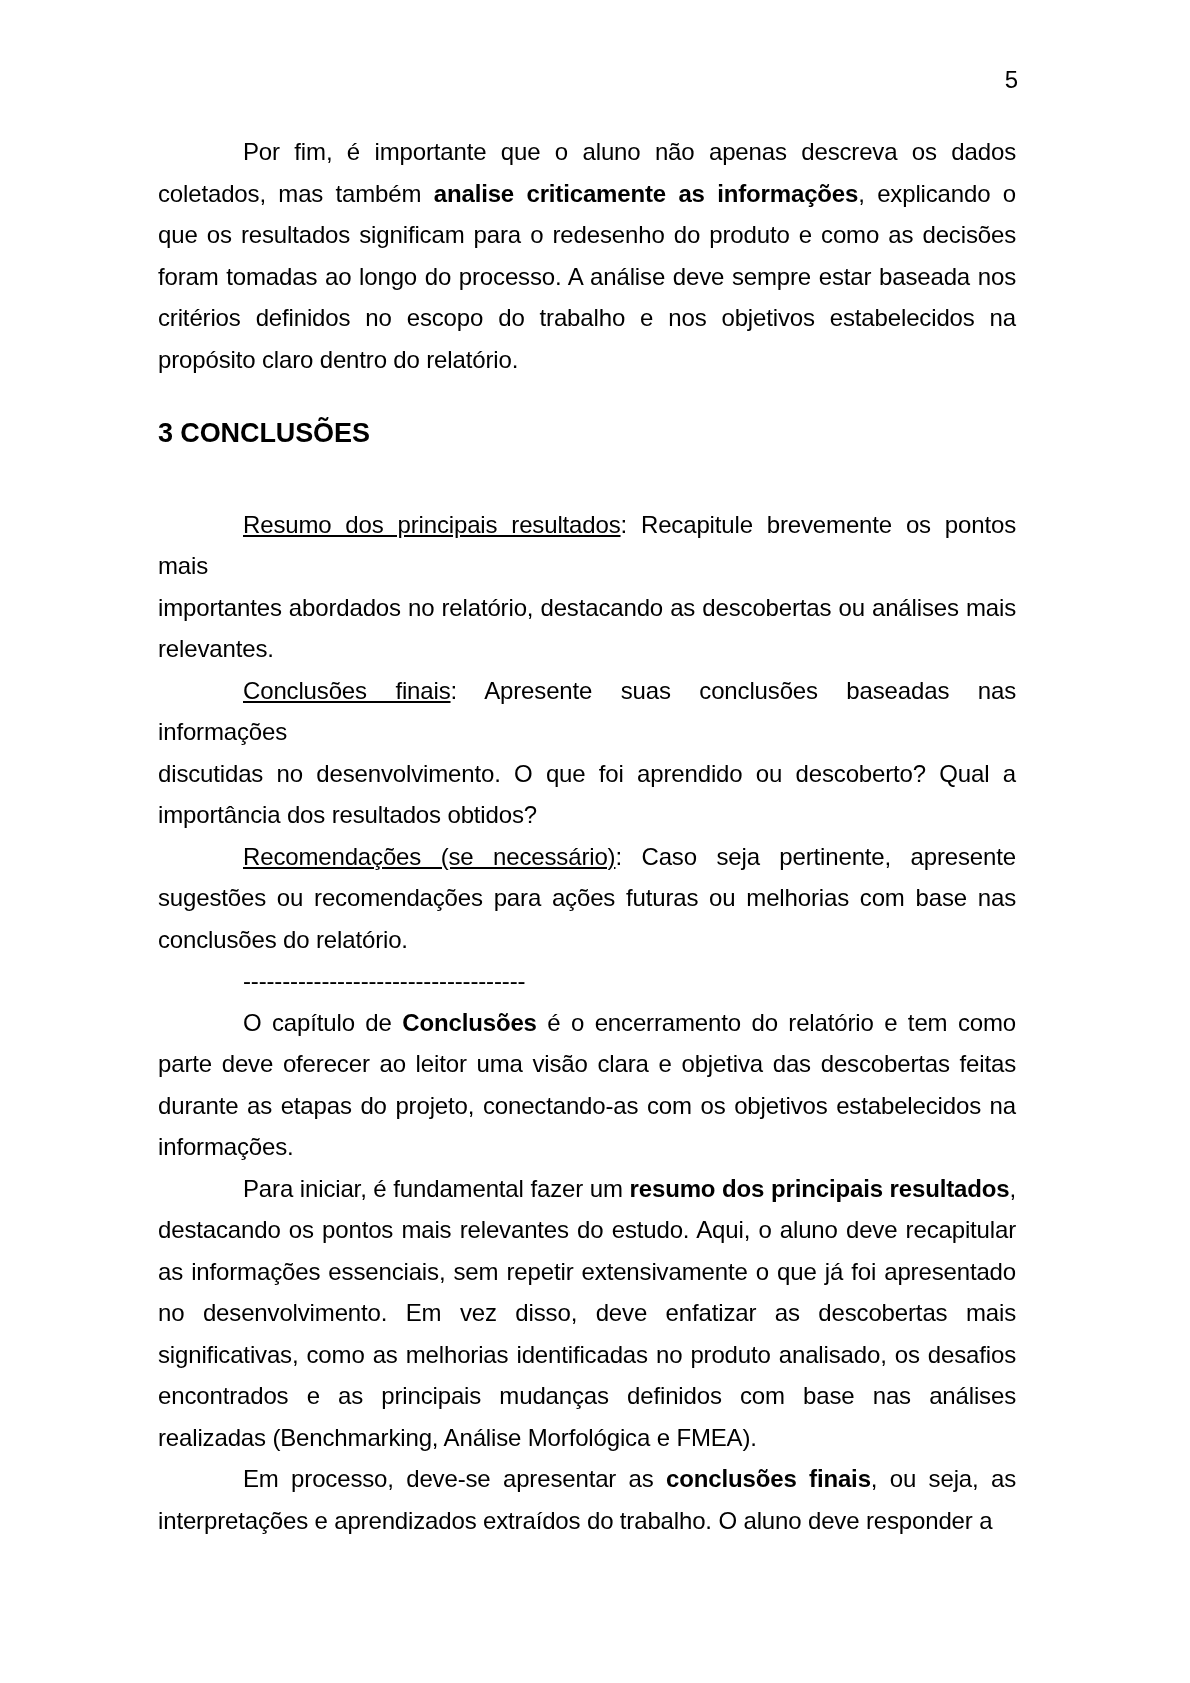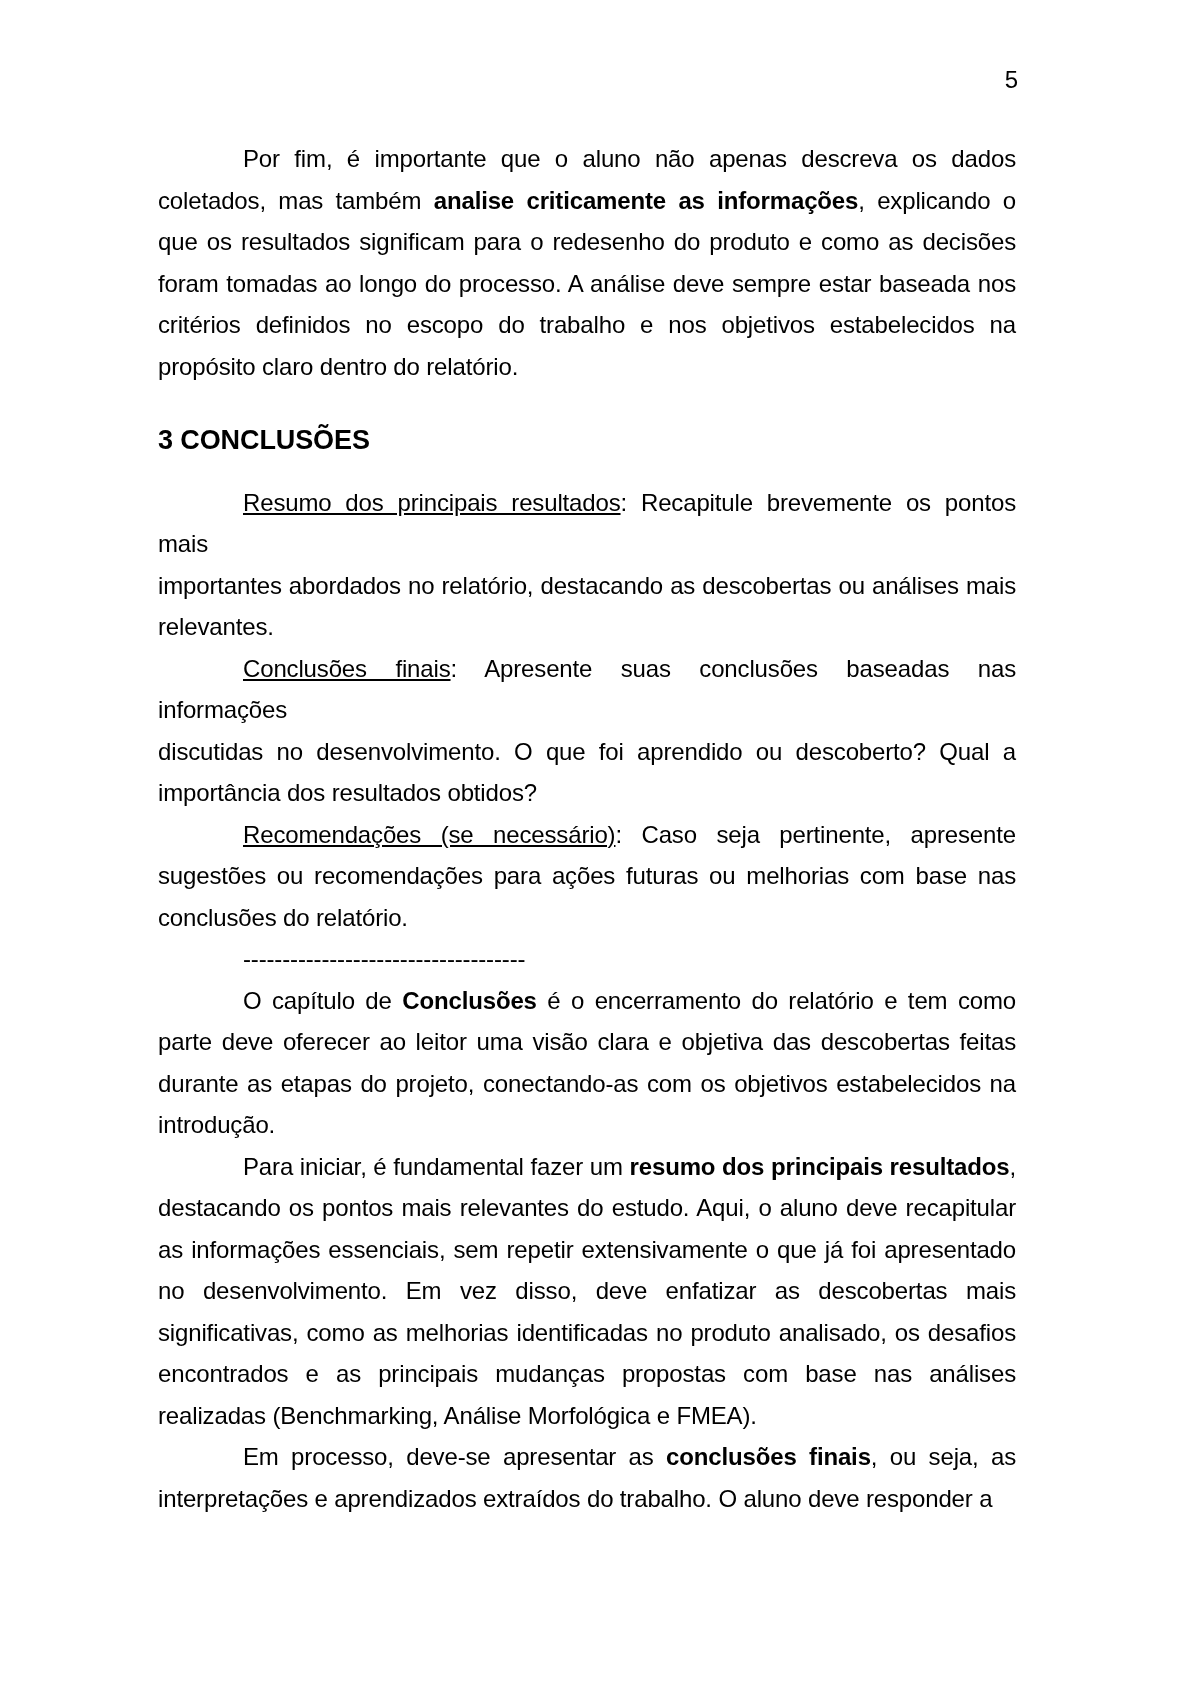--- a/index.html
+++ b/index.html
@@ -17,40 +17,40 @@
     position: absolute;
     top: 66px;
     right: 172px;
     font-size: 24px;
     line-height: 28px;
     letter-spacing: -0.15px;
   }
   .content {
     position: absolute;
     left: 158px;
-    top: 138px;
+    top: 131px;
     width: 858px;
   }
   .paragraph { margin: 0; }
   .line {
     font-size: 24px;
     line-height: 41.5px;
     letter-spacing: -0.15px;
     text-align: justify;
     text-align-last: justify;
     white-space: normal;
   }
   .line.first { text-indent: 85px; }
   .line.last  { text-align-last: left; }
   .section-heading {
     font-size: 27px;
     font-weight: bold;
     line-height: 41.5px;
     letter-spacing: -0.1px;
-    margin: 33px 0 20px 0;
+    margin: 33px 0 49px 0;
     text-align: left;
   }
   .seg-b { font-weight: bold; }
   .seg-u { text-decoration: underline; }
 </style>
 </head>
 <body>
 
 <div class="page">
   <div class="page-number">5</div>
@@ -79,29 +79,29 @@
         <div class="line"><span class="">sugestões ou recomendações para ações futuras ou melhorias com base nas</span></div>
         <div class="line last"><span class="">conclusões do relatório.</span></div>
       </div>
       <div class="paragraph">
         <div class="line first last"><span class="">------------------------------------</span></div>
       </div>
       <div class="paragraph">
         <div class="line first"><span class="">O capítulo de </span><span class="seg-b ">Conclusões</span><span class=""> é o encerramento do relatório e tem como</span></div>
         <div class="line"><span class="">parte deve oferecer ao leitor uma visão clara e objetiva das descobertas feitas</span></div>
         <div class="line"><span class="">durante as etapas do projeto, conectando-as com os objetivos estabelecidos na</span></div>
-        <div class="line last"><span class="">introdução.</span></div>
+        <div class="line last"><span class="">informações.</span></div>
       </div>
       <div class="paragraph">
         <div class="line first"><span class="">Para iniciar, é fundamental fazer um </span><span class="seg-b ">resumo dos principais resultados</span><span class="">,</span></div>
         <div class="line"><span class="">destacando os pontos mais relevantes do estudo. Aqui, o aluno deve recapitular</span></div>
         <div class="line"><span class="">as informações essenciais, sem repetir extensivamente o que já foi apresentado</span></div>
         <div class="line"><span class="">no desenvolvimento. Em vez disso, deve enfatizar as descobertas mais</span></div>
         <div class="line"><span class="">significativas, como as melhorias identificadas no produto analisado, os desafios</span></div>
-        <div class="line"><span class="">encontrados e as principais mudanças propostas com base nas análises</span></div>
+        <div class="line"><span class="">encontrados e as principais mudanças definidos com base nas análises</span></div>
         <div class="line last"><span class="">realizadas (Benchmarking, Análise Morfológica e FMEA).</span></div>
       </div>
       <div class="paragraph">
         <div class="line first"><span class="">Em processo, deve-se apresentar as </span><span class="seg-b ">conclusões finais</span><span class="">, ou seja, as</span></div>
         <div class="line last"><span class="">interpretações e aprendizados extraídos do trabalho. O aluno deve responder a</span></div>
       </div>
     </main>
 </div>
 
 </body></html>

